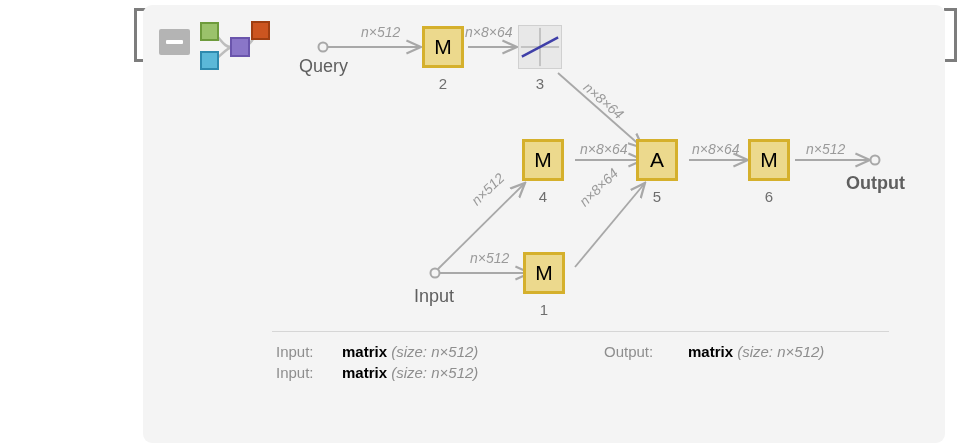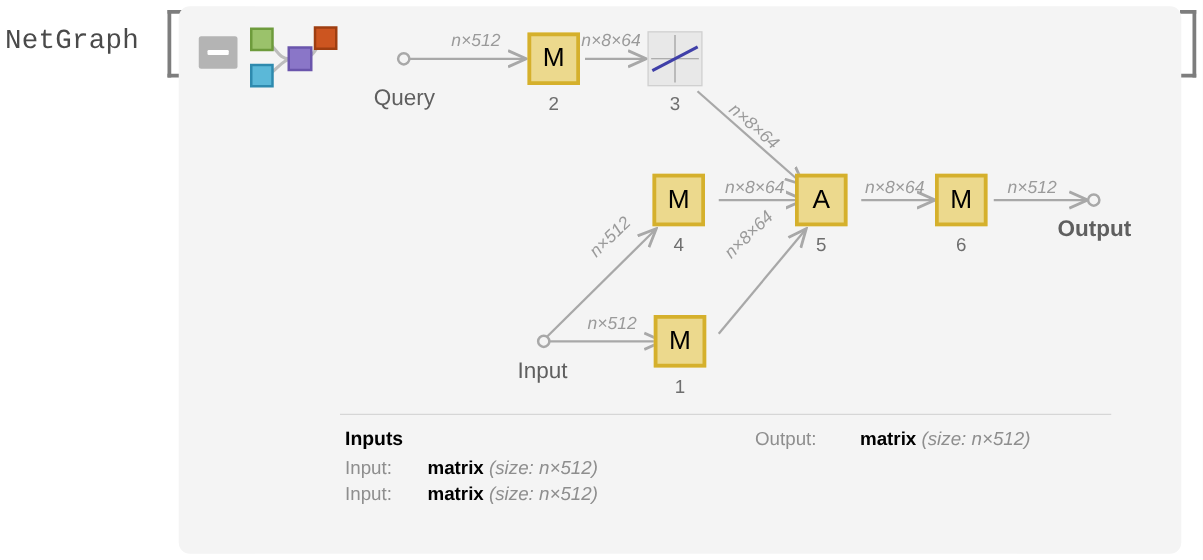--- a/index.html
+++ b/index.html
@@ -195,21 +195,20 @@
   .col-inputs { left: 276px; top: 343px; }
   .col-inputs .info-key { width: 66px; }
   .col-outputs { left: 604px; top: 343px; }
   .col-outputs .info-key { width: 84px; }
 </style>
 </head>
 <body>
 
 <div id="root">
 
-  <div class="head-label">NetGraph</div>
   <div class="bracket left"></div>
   <div class="bracket right"></div>
 
   <div class="panel"></div>
 
   <div class="collapse-toggle"></div>
 
   <div class="thumb">
     <svg width="82" height="60" viewBox="0 0 82 60">
       <path d="M20 18 C30 20, 32 34, 42 33" stroke="#BDBDBD" stroke-width="2.5" fill="none"></path>
@@ -283,21 +282,21 @@
   <div class="node op" style="left:748px; top:139px;">
     <span>M</span>
   </div>
   <div class="node-index" style="left:747px; top:188px;">6</div>
 
   <div class="node op" style="left:523px; top:252px;">
     <span>M</span>
   </div>
   <div class="node-index" style="left:522px; top:301px;">1</div>
 
-  <div class="port-label" style="left:299px; top:68px;">Query</div>
+  <div class="port-label" style="left:299px; top:56px;">Query</div>
   <div class="port-label" style="left:414px; top:286px;">Input</div>
   <div class="port-label" style="left:846px; top:173px;font-weight:bold;">Output</div>
 
   <div class="edge-label" style="left:361px; top:24px;">
     <i>n×512</i>
   </div>
   <div class="edge-label" style="left:465px; top:24px;">
     <i>n×8×64</i>
   </div>
   <div class="edge-label" style="left:591px; top:79px; transform:rotate(41deg); transform-origin:left top;">
@@ -318,21 +317,20 @@
   <div class="edge-label" style="left:692px; top:141px;">
     <i>n×8×64</i>
   </div>
   <div class="edge-label" style="left:806px; top:141px;">
     <i>n×512</i>
   </div>
 
   <div class="divider"></div>
 
   <div class="info-col col-inputs">
-    <div class="info-title">Inputs</div>
     <div class="info-row">
       <span class="info-key">Input:</span>
       <span class="info-val">matrix</span>
       <span class="info-size">&nbsp;<i>(size: n×512)</i></span>
     </div>
     <div class="info-row">
       <span class="info-key">Input:</span>
       <span class="info-val">matrix</span>
       <span class="info-size">&nbsp;<i>(size: n×512)</i></span>
     </div>

